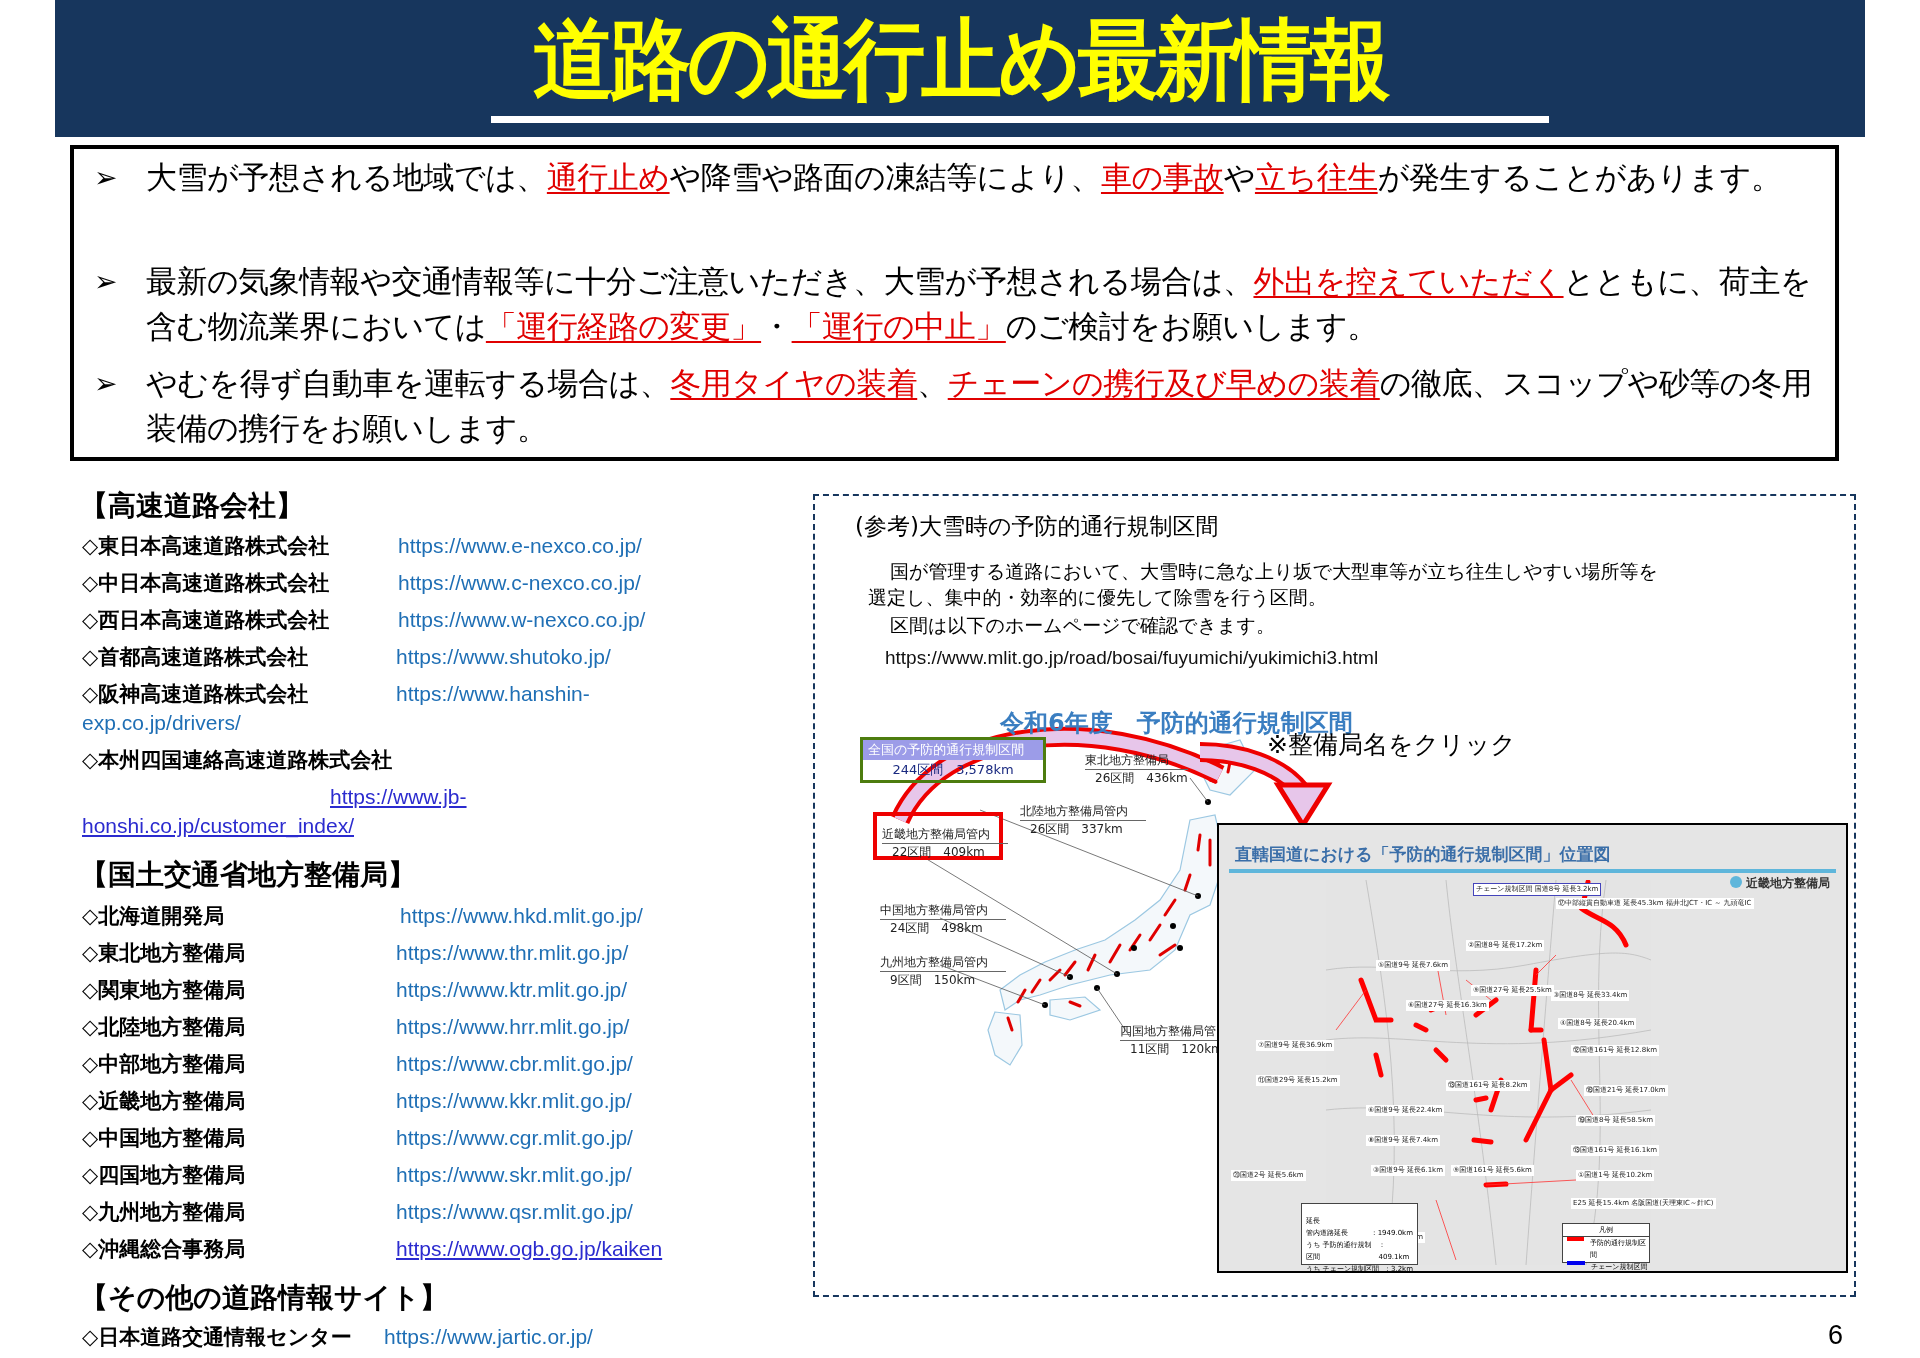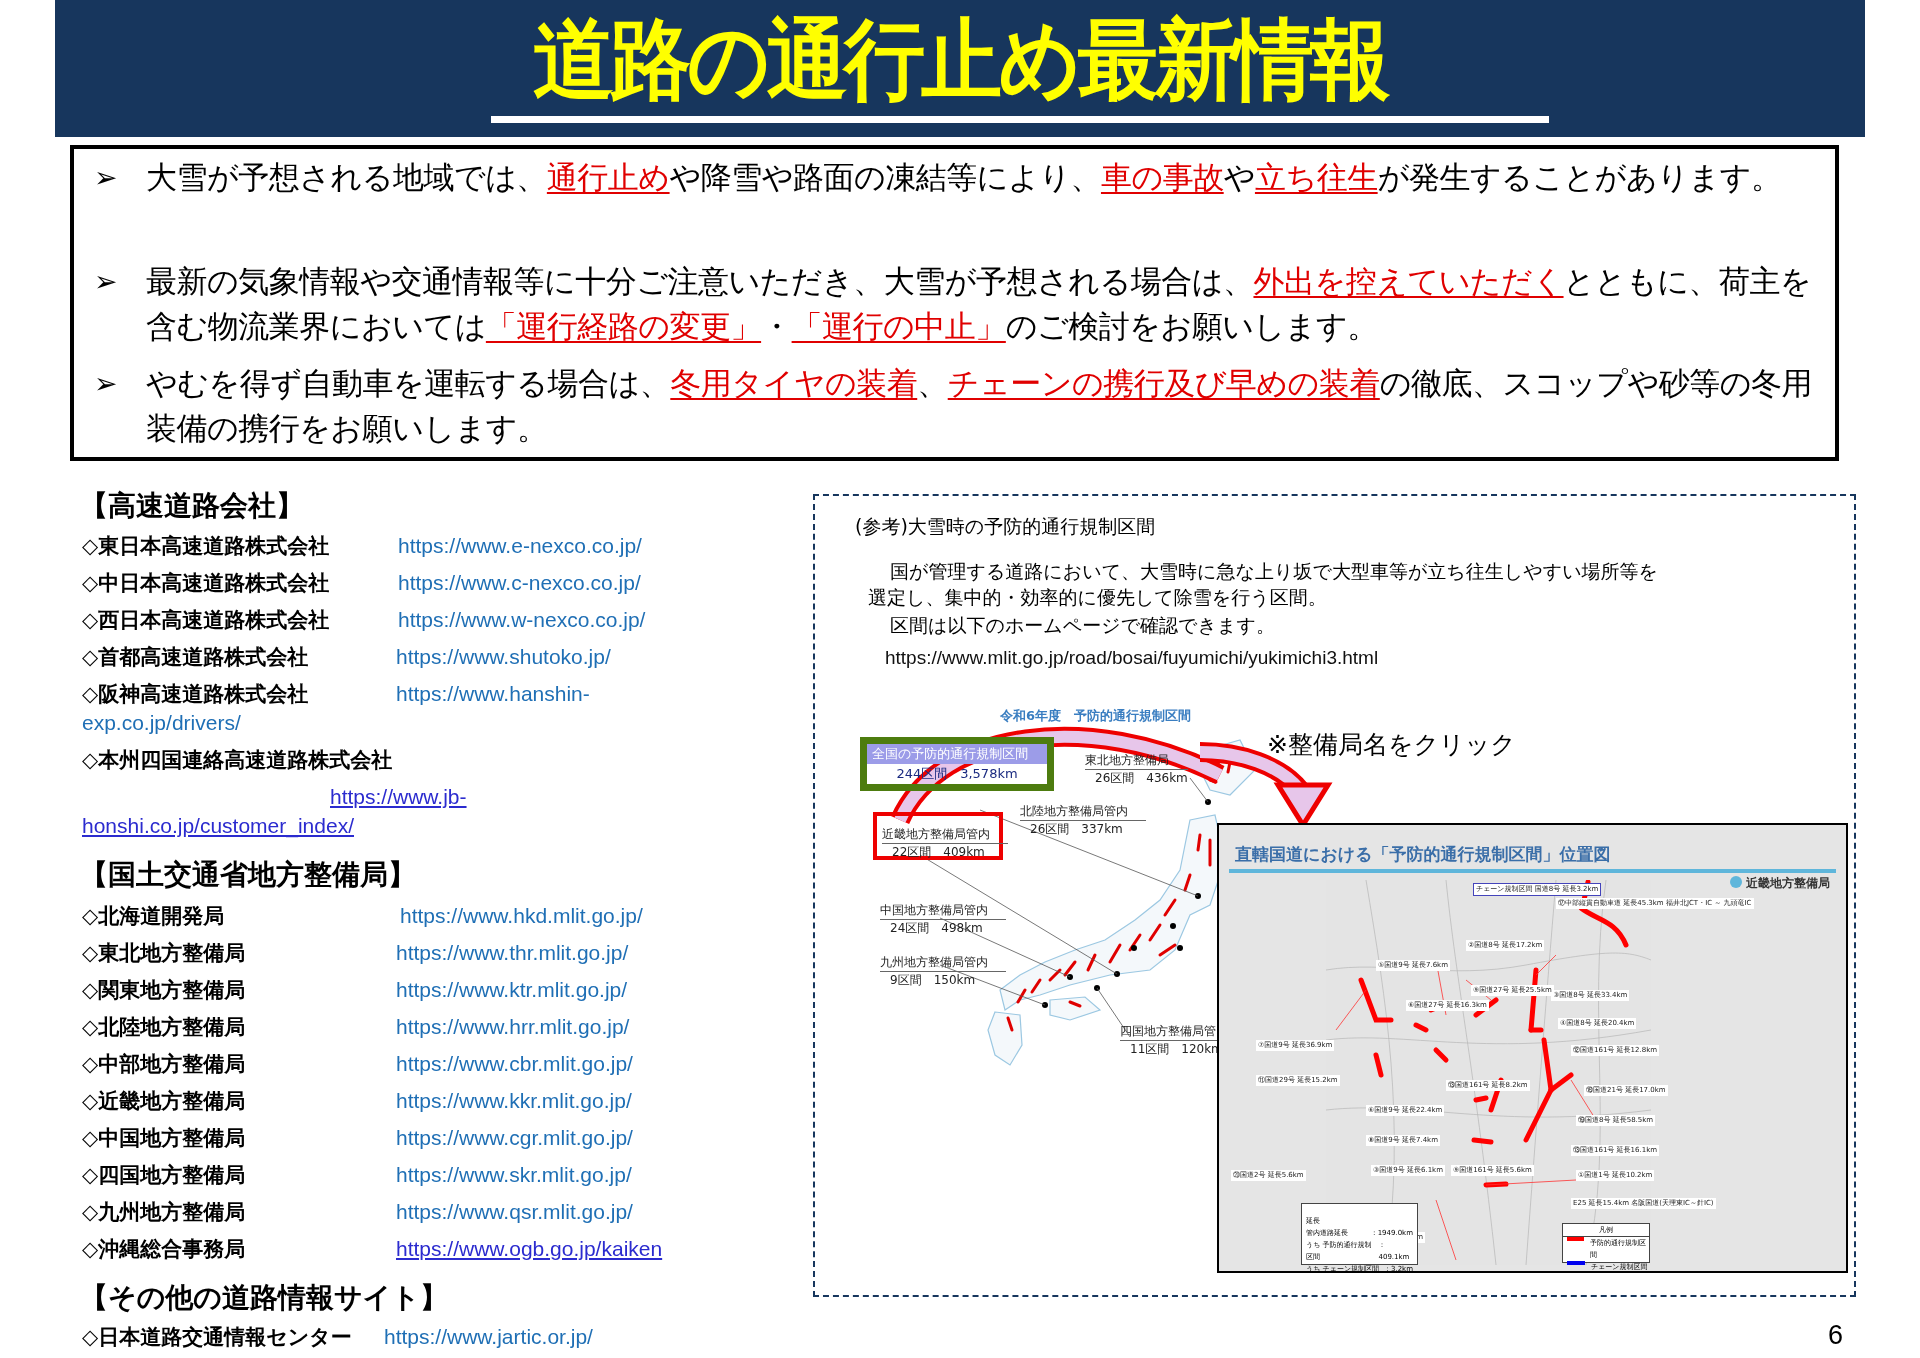--- a/index.html
+++ b/index.html
@@ -23,27 +23,27 @@
   .hl { color:#E00000; text-decoration:underline; text-decoration-thickness:2px; text-underline-offset:4px; }
 
   
   .sec-h { position:absolute; left:80px; font-family:"DejaVu Sans",sans-serif; font-weight:bold; font-size:28px; line-height:36px; }
   .row-name { position:absolute; left:82px; font-family:"DejaVu Sans",sans-serif; font-weight:bold; font-size:21px; line-height:30px; white-space:nowrap; }
   .row-url { position:absolute; font-family:"Liberation Sans",sans-serif; font-size:21px; line-height:30px; color:#1F6FB5; white-space:nowrap; }
   .row-url.u { color:#2B2BCF; text-decoration:underline; }
 
   
   #ref { left:813px; top:494px; width:1043px; height:803px; border:2px dashed #17365D; box-sizing:border-box; }
-  #ref-title { position:absolute; left:40px; top:14px; font-size:19px; line-height:32px; }
+  #ref-title { position:absolute; left:40px; top:14px; font-size:23px; line-height:32px; }
   .ref-p { position:absolute; font-size:19px; line-height:26px; white-space:nowrap; }
 
   
   #jmap { left:860px; top:700px; width:400px; height:390px; }
-  #map-title { position:absolute; left:1000px; top:707px; font-weight:bold; font-size:13px; color:#3A7EC1; }
-  #nat-box { position:absolute; left:860px; top:737px; width:180px; height:40px; border:7px solid #4d7c0f; }
+  #map-title { position:absolute; left:1000px; top:707px; font-weight:bold; font-size:24px; color:#3A7EC1; }
+  #nat-box { position:absolute; left:860px; top:737px; width:180px; height:40px; border:3px solid #4d7c0f; }
   #nat-box .hd { background:#9C9CE8; color:#fff; font-size:13px; height:20px; line-height:20px; padding-left:5px; }
   #nat-box .vl { font-size:13px; text-align:center; line-height:20px; color:#1a2a80; }
   .reg-lbl { position:absolute; font-size:12px; line-height:17px; color:#222; white-space:nowrap; }
   .reg-lbl .n { border-bottom:1px solid #666; padding-right:18px; }
   .reg-lbl .v { padding-left:10px; }
   #kinki-box { position:absolute; left:873px; top:812px; width:130px; height:48px; border:4px solid #EE0000; box-sizing:border-box; cursor:pointer; }
   #click-note { position:absolute; left:1267px; top:728px; font-size:25px; line-height:34px; }
 
   
   #inset { left:1217px; top:823px; width:631px; height:450px; border:2px solid #000; box-sizing:border-box; background:#e5e5e5; }

